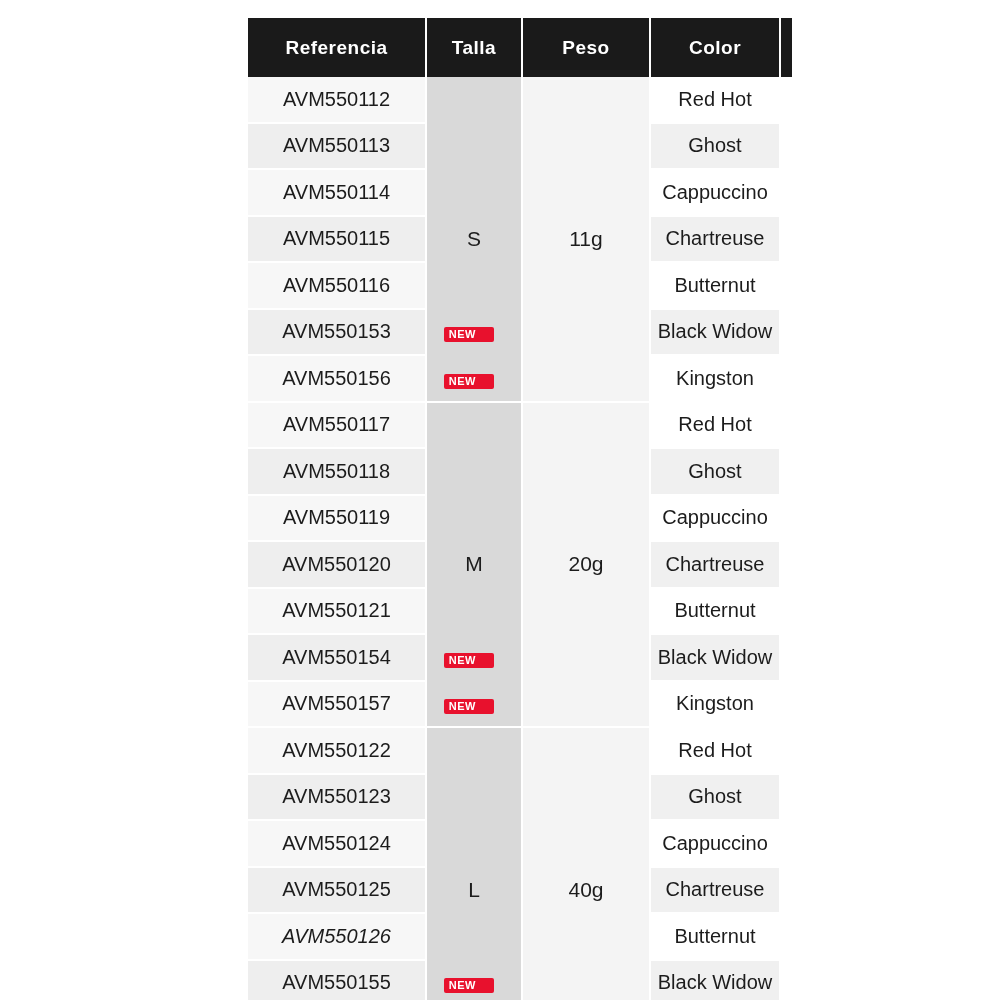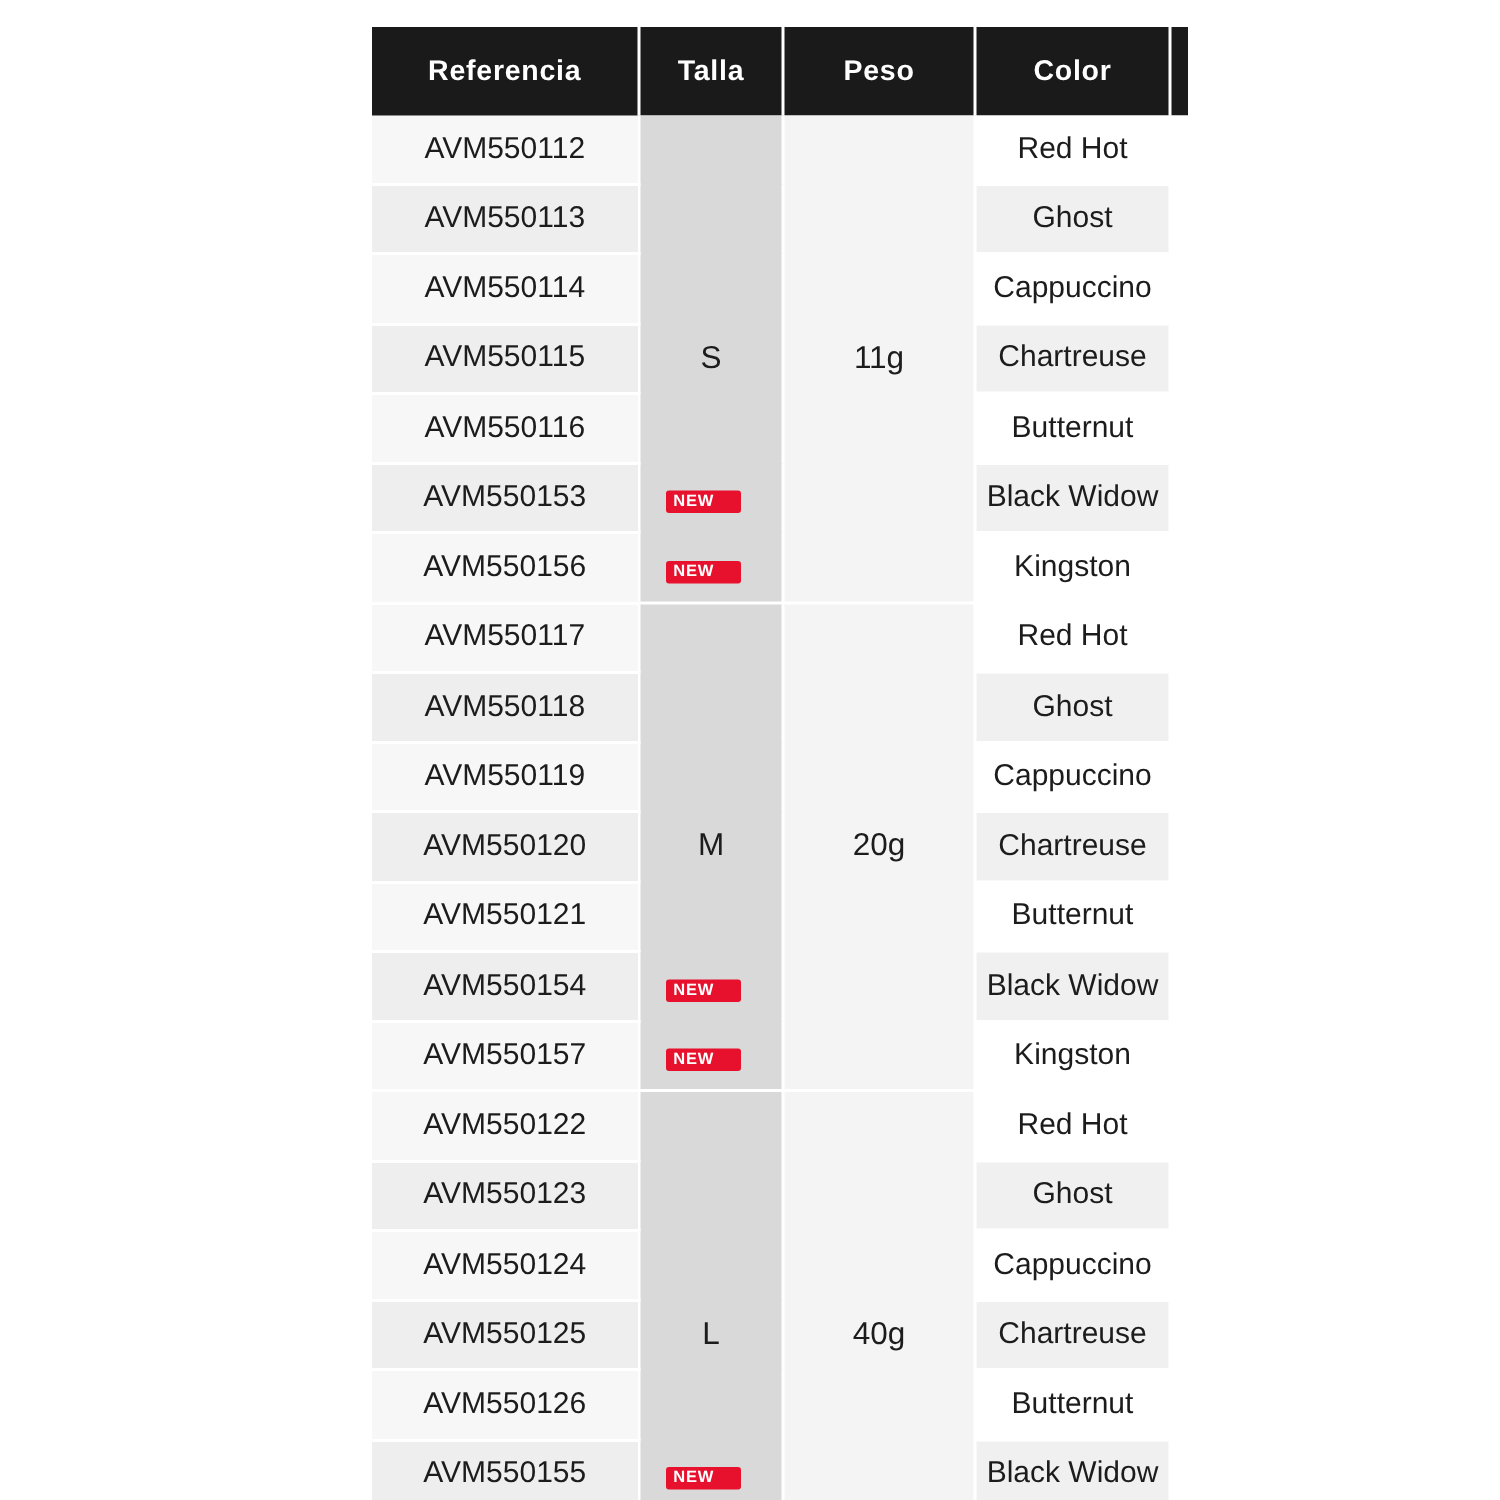--- a/index.html
+++ b/index.html
@@ -211,21 +211,21 @@
           <td class="ref-cell even" style="position: relative; margin-top: 27px;"><span>AVM550124</span></td>
           <td class="color-cell even">Cappuccino</td>
           <td class="extra-cell"></td>
         </tr>
         <tr>
           <td class="ref-cell odd" style="position: relative;"><span>AVM550125</span></td>
           <td class="color-cell odd">Chartreuse</td>
           <td class="extra-cell"></td>
         </tr>
         <tr>
-          <td class="ref-cell even" style="position: relative;"><span>AVM550126</span></td>
+          <td class="ref-cell even" style="position: relative; font-style: italic;"><span>AVM550126</span></td>
           <td class="color-cell even">Butternut</td>
           <td class="extra-cell"></td>
         </tr>
         <tr>
           <td class="ref-cell odd" style="position: relative;"><div class="new-badge-wrap"><span class="new-badge">NEW</span></div><span>AVM550155</span></td>
           <td class="color-cell odd">Black Widow</td>
           <td class="extra-cell"></td>
         </tr>
         <tr>
           <td class="ref-cell even" style="position: relative;"></td>

